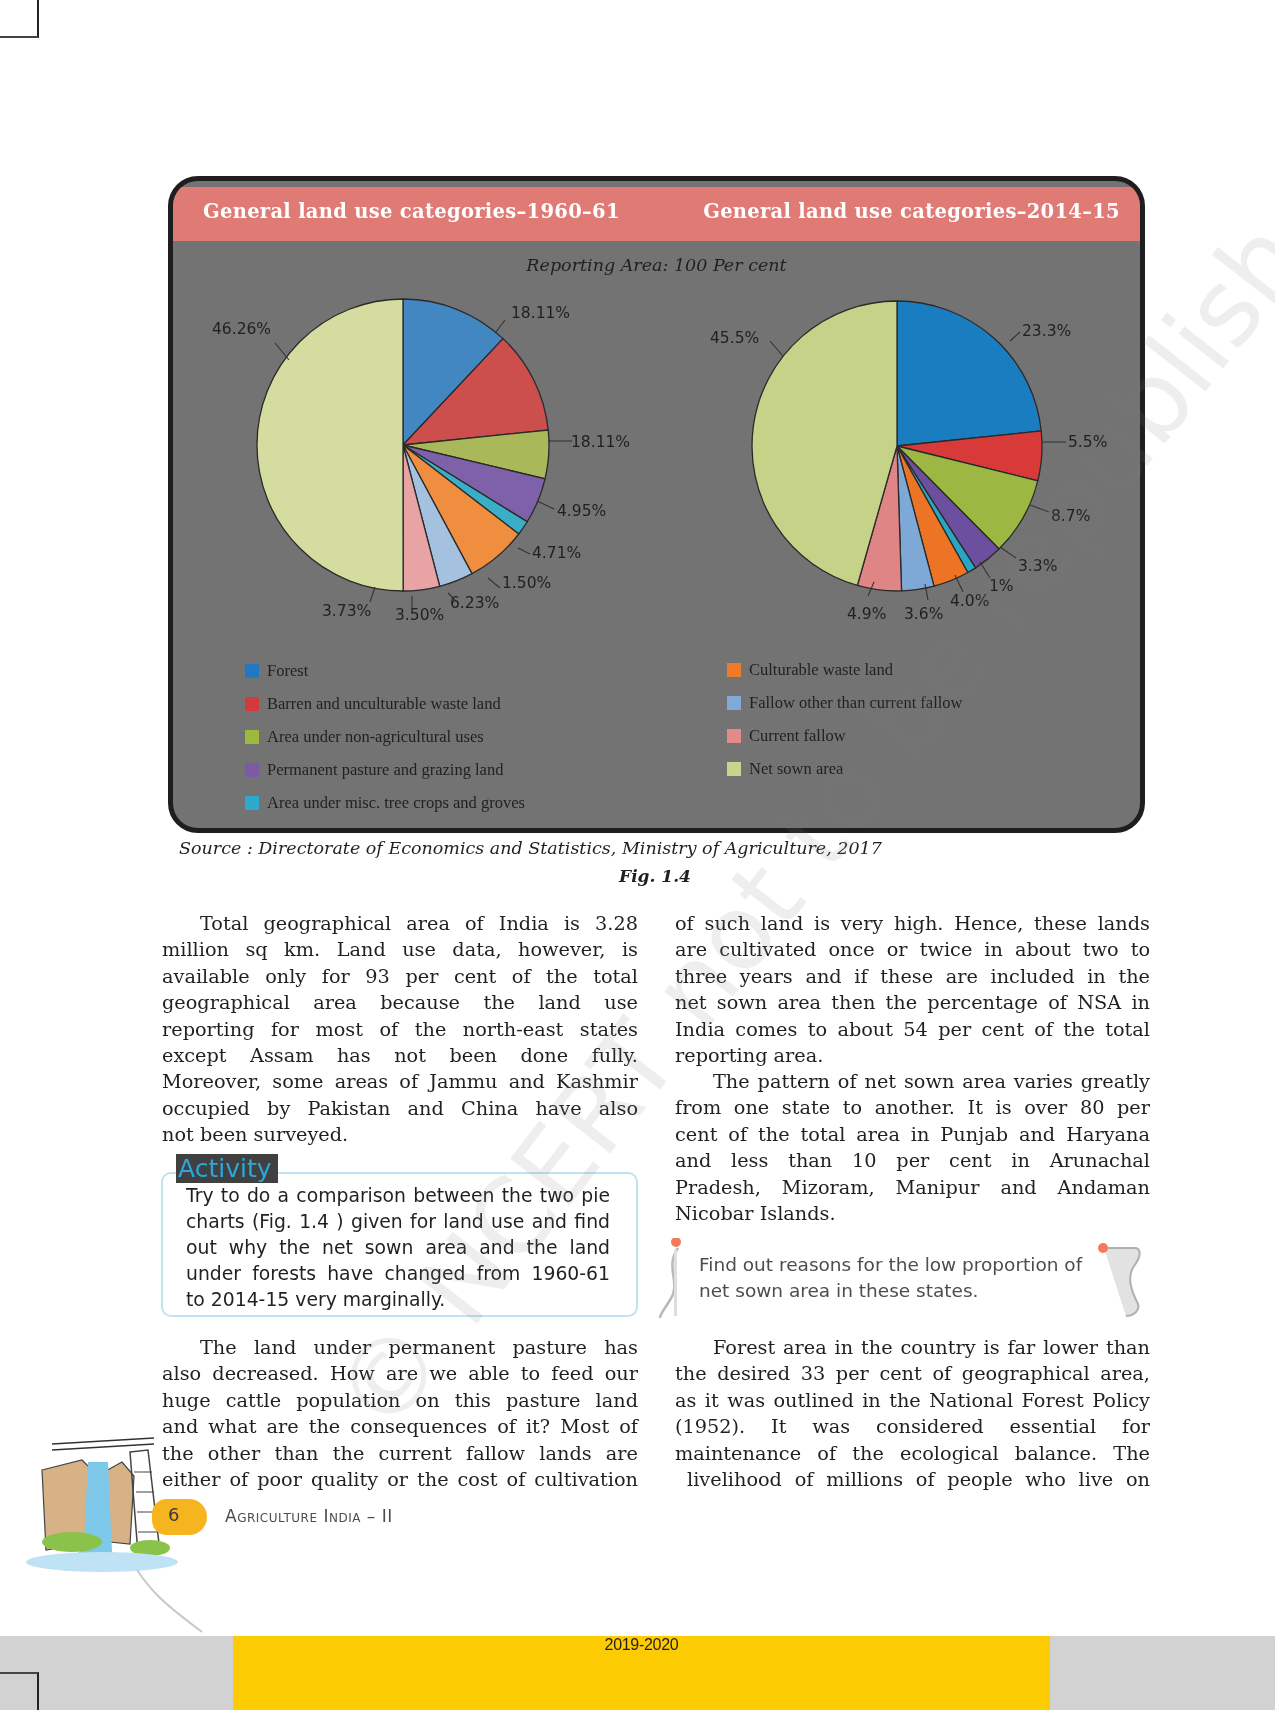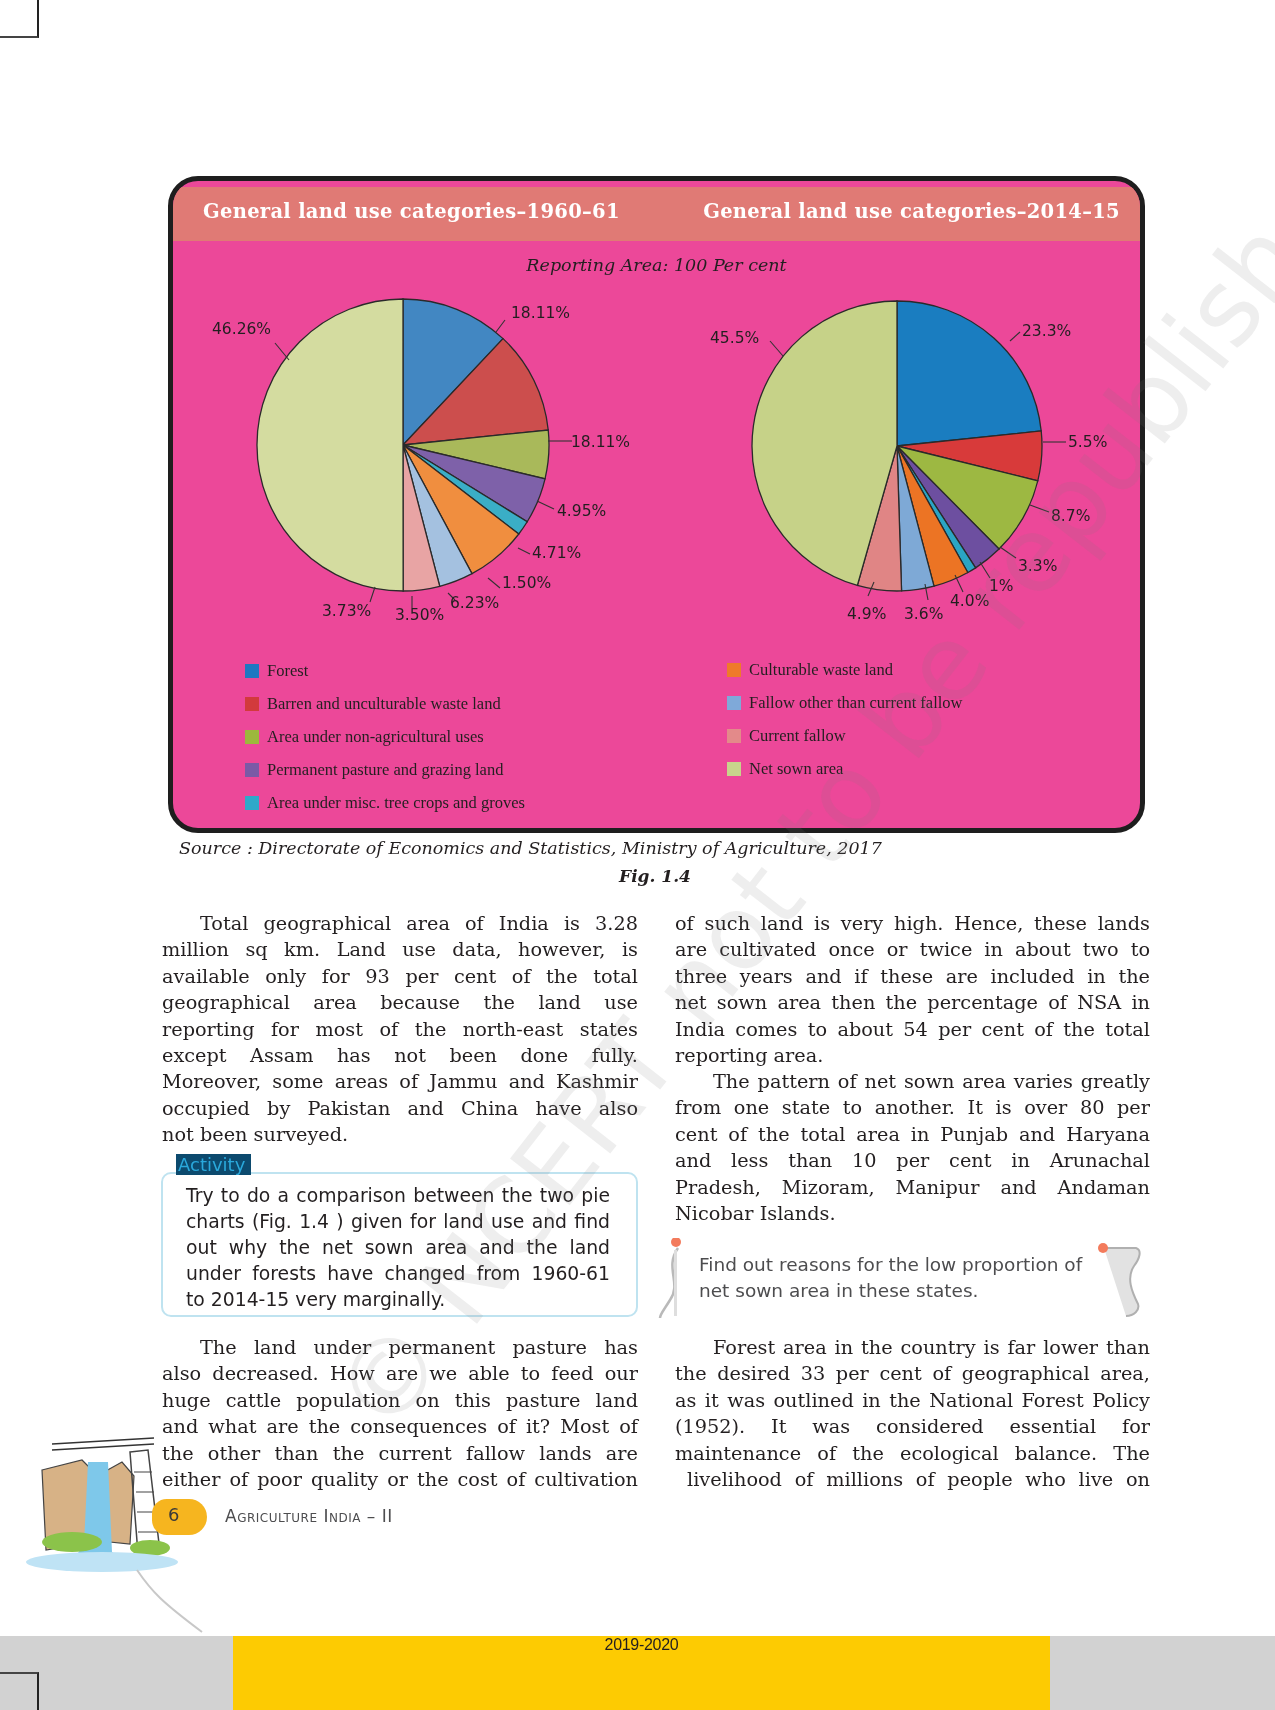--- a/index.html
+++ b/index.html
@@ -6,21 +6,21 @@
   html, body { width: 1275px; height: 1710px; background: #ffffff; overflow: hidden; }
   body { position: relative; font-family: "DejaVu Serif", serif; color: #231f20; }
 
   .crop-mark-tl { position: absolute; left: 0; top: 0; width: 39px; height: 38px;
     border-right: 2px solid #222; border-bottom: 2px solid #444; }
   .crop-mark-bl { position: absolute; left: 0; top: 1672px; width: 39px; height: 38px;
     border-right: 2px solid #222; border-top: 2px solid #444; }
 
   
   .fig-frame { position: absolute; left: 168px; top: 176px; width: 977px; height: 657px;
-    border: 5px solid #1e1e1e; border-radius: 30px; background: #ec4899; overflow: hidden; }
+    border: 5px solid #1e1e1e; border-radius: 30px; background: #737373; overflow: hidden; }
   .fig-header { position: absolute; left: 0; top: 6px; width: 100%; height: 54px;
     background: #e07a75; }
   .fig-header-title { position: absolute; top: 13px; color: #fff; font-family: "DejaVu Serif", serif;
     font-weight: bold; font-size: 19.5px; letter-spacing: 0.3px; white-space: nowrap; }
   .fig-header-title.left { left: 30px; }
   .fig-header-title.right { right: 20px; }
   .reporting-area { position: absolute; top: 74px; left: 0; width: 100%; text-align: center;
     font-style: italic; font-size: 17.5px; color: #231f20; }
 
   .pie-svg { position: absolute; left: 0; top: 0; }
@@ -40,22 +40,22 @@
 
   
   .col { position: absolute; font-family: "DejaVu Serif", serif; font-size: 19.3px;
     line-height: 26.4px; color: #231f20; text-align: justify; }
   .col p { text-align: justify; text-align-last: justify; }
   .col p.last { text-align-last: left; }
   .col .indent { text-indent: 38px; }
 
   .activity-box { position: absolute; left: 161px; top: 1172px; width: 477px; height: 145px;
     border: 2px solid #bfe3f0; border-radius: 10px; }
-  .activity-title { position: absolute; left: 176px; top: 1154px; background: #0c4a6e; padding: 0 6px 0 2px;
-    font-family: "DejaVu Sans", sans-serif; font-size: 18px; color: #2aa8db; }
+  .activity-title { position: absolute; left: 176px; top: 1154px; background: #404040; padding: 0 6px 0 2px;
+    font-family: "DejaVu Sans", sans-serif; font-size: 25px; color: #2aa8db; }
   .activity-text { position: absolute; left: 186px; top: 1183px; width: 424px;
     font-family: "DejaVu Sans", sans-serif; font-size: 18.8px; line-height: 26px; color: #231f20; }
   .activity-text p { text-align: justify; text-align-last: justify; }
   .activity-text p.last { text-align-last: left; }
 
   .note-box { position: absolute; left: 656px; top: 1238px; width: 508px; height: 80px; }
   .note-text { position: absolute; left: 699px; top: 1252px; width: 430px;
     font-family: "DejaVu Sans", sans-serif; font-size: 18.5px; line-height: 26px; color: #4d4d4f; }
 
   .watermark { position: absolute; left: 250px; top: 560px; width: 900px; height: 120px;

